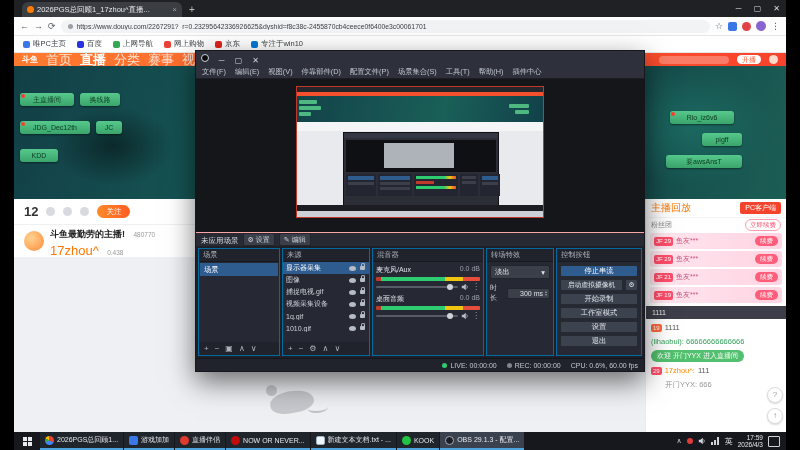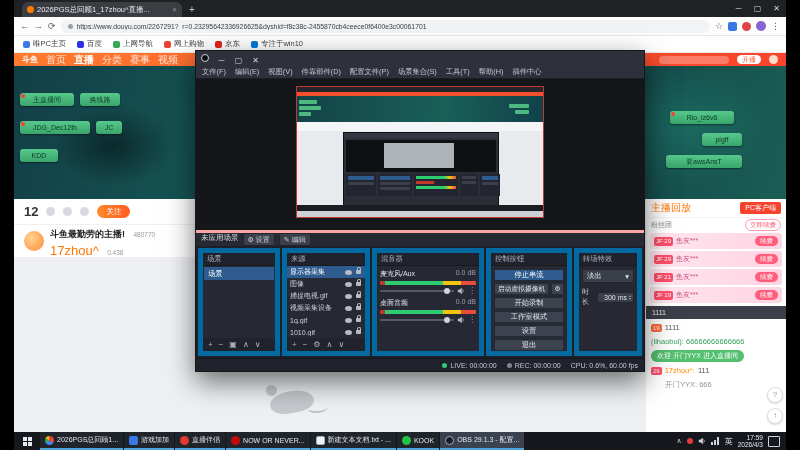--- a/index.html
+++ b/index.html
@@ -31,21 +31,21 @@
              display:flex;align-items:center;gap:11px;padding:0 9px;box-sizing:border-box;}
   .bm{display:flex;align-items:center;gap:3px;font-size:7.5px;color:#3c4043;}
   .bm-dot{width:7px;height:7px;border-radius:2px;}
   .f1{background:#3b78e7}.f2{background:#2932e1}.f3{background:#34a853}.f4{background:#ea4335}.f5{background:#e1251b}.f6{background:#0078d7}
 
   
   .page{position:absolute;top:53px;left:0;width:772px;height:379px;background:#eef0f3;overflow:hidden;}
   .dy-header{position:absolute;top:0;left:0;width:772px;height:13px;background:linear-gradient(90deg,#ff7a2f,#f8432c);
              display:flex;align-items:center;gap:8px;padding:0 8px;box-sizing:border-box;z-index:2;}
   .dy-logo{color:#fff;font-weight:bold;font-size:8px;}
-  .nav-item{color:#ffe3d6;font-size:10px;}
+  .nav-item{color:#ffe3d6;font-size:13px;}
   .nav-item.active{color:#fff;font-weight:bold;}
   .search-pill{width:70px;height:8px;background:rgba(255,255,255,.28);border-radius:4px;margin-left:auto;}
   .live-btn{font-size:7px;color:#ff4d23;background:#fff;border-radius:6px;padding:0 5px;height:9px;line-height:9px;}
   .hd-avatar{width:9px;height:9px;border-radius:50%;background:#ffd9c9;}
   .banner{position:absolute;top:13px;left:0;width:772px;height:133px;overflow:hidden;
           background:linear-gradient(105deg,#123f46,#175a57 35%,#0f3a41 60%,#1b5e55);}
   .blob1{position:absolute;left:40%;top:10%;width:180px;height:90px;border-radius:50%;background:radial-gradient(closest-side,rgba(255,214,90,.35),transparent);}
   .blob2{position:absolute;left:5%;top:30%;width:120px;height:80px;border-radius:50%;background:radial-gradient(closest-side,rgba(0,0,0,.45),transparent);}
   .blob3{position:absolute;right:2%;top:0;width:160px;height:120px;border-radius:50%;background:radial-gradient(closest-side,rgba(30,120,110,.6),transparent);}
   .pill{position:absolute;height:13px;background:linear-gradient(180deg,#57c98c,#3aa56b);border-radius:3px;color:#0c3a22;
@@ -115,26 +115,26 @@
   .sh-obs-t{height:5px;background:#343845;}
   .sh-obs-p{height:32px;background:#0f1013;margin:2px;position:relative;}
   .sh-obs-pi{position:absolute;left:38px;top:3px;width:70px;height:25px;background:#aeb3ba;}
   .sh-obs-d{display:flex;gap:2px;margin:0 2px;height:22px;}
   .sh-col{background:#232630;flex:none;position:relative;}
   .sh-blue{height:4px;background:#2f5c8f;margin:2px;}
   .sh-gray{height:3px;background:#3a3f49;margin:2px;}
   .sh-meter-g{height:3px;background:linear-gradient(90deg,#2ecc71 70%,#f1c40f 85%,#e74c3c);margin:2px;}
   .sh-meter-r{height:3px;background:#c0392b;margin:2px;width:40%;}
   .sh-task{position:absolute;bottom:0;left:0;right:0;height:6px;background:#1b1d22;}
-  .obs-alert{height:13px;background:#272a33;border-top:3px solid #fca5a5;display:flex;align-items:flex-start;gap:4px;padding:0 5px;flex:none;}
+  .obs-alert{height:13px;background:#272a33;border-top:1px solid #fca5a5;display:flex;align-items:flex-end;gap:4px;padding:0 5px;flex:none;}
   .alert-text{font-size:7.5px;color:#d6dae1;}
   .mini-btn{display:flex;align-items:center;gap:2px;background:#3a3f49;border:1px solid #22252c;border-radius:2px;
             font-size:7px;color:#cfd4da;padding:0 4px;height:11px;}
   .obs-docks{height:112px;display:flex;gap:2px;padding:2px;background:#1e2027;box-sizing:border-box;flex:none;}
-  .dock{background:#262933;border:5px solid #0369a1;display:flex;flex-direction:column;box-sizing:border-box;}
+  .dock{background:#262933;border:1px solid #0369a1;display:flex;flex-direction:column;box-sizing:border-box;}
   .dock-title{height:12px;background:#20232b;font-size:7.3px;color:#aeb4bf;line-height:12px;padding:0 4px;border-bottom:1px solid #181a20;flex:none;}
   .dock-body{flex:1;display:flex;flex-direction:column;overflow:hidden;}
   .scene-row{height:13px;background:#2f5c8f;color:#fff;font-size:7.3px;line-height:13px;padding:0 4px;margin:1px;}
   .dock-footer{margin-top:auto;height:13px;background:#20232b;display:flex;gap:6px;align-items:center;padding:0 5px;color:#aeb4bf;font-size:8px;flex:none;}
   .src-row{height:12px;display:flex;align-items:center;gap:3px;padding:0 3px;font-size:7px;color:#cdd2da;flex:none;}
   .src-row.selected{background:#2f5c8f;color:#fff;}
   .src-label{flex:1;overflow:hidden;white-space:nowrap;text-overflow:ellipsis;}
   .ic-eye{width:7px;height:5px;background:#b6bcc6;border-radius:50%;flex:none;}
   .ic-lock{width:5px;height:4px;background:#b6bcc6;border-radius:1px;position:relative;flex:none;margin:0 1px;}
   .ic-lock::before{content:"";position:absolute;left:0.5px;top:-3px;width:2.5px;height:2.5px;border:1px solid #b6bcc6;border-bottom:none;border-radius:2px 2px 0 0;}
@@ -534,52 +534,52 @@
                 <svg width="8" height="8" viewBox="0 0 10 10">
                     <path d="M1 3.5h2L6 1v8L3 6.5H1z" fill="#b6bcc6"></path>
                     <path d="M7 3c1 .8 1 3.2 0 4" stroke="#b6bcc6" fill="none" stroke-width="1"></path>
                   </svg>
                 <span class="mx-dots">⋮</span>
               </div>
             </div>
           </div>
         </div>
 
-        <div class="dock" style="width:86px;">
-          <div class="dock-title">控制按钮</div>
-          <div class="dock-body ctl-body">
-            <div class="ctl-btn primary">停止串流</div>
-            <div class="vcam-row">
-              <div class="ctl-btn">启动虚拟摄像机</div>
-              <div class="ctl-btn gear-btn">⚙</div>
-            </div>
-            <div class="ctl-btn">开始录制</div>
-            <div class="ctl-btn">工作室模式</div>
-            <div class="ctl-btn">设置</div>
-            <div class="ctl-btn">退出</div>
-          </div>
-        </div>
-
         <div class="dock" style="width:68px;">
           <div class="dock-title">转场特效</div>
           <div class="dock-body tr-body">
             <div class="tr-select">
               <span>淡出</span>
               <span>▾</span>
             </div>
             <div class="tr-dur">
               <span>时长</span>
               <div class="tr-spin">
                 <span class="val">300 ms</span>
                 <span class="spin-arrows">
                     <span>▴</span>
                     <span>▾</span>
                   </span>
               </div>
             </div>
+          </div>
+        </div>
+
+        <div class="dock" style="width:86px;">
+          <div class="dock-title">控制按钮</div>
+          <div class="dock-body ctl-body">
+            <div class="ctl-btn primary">停止串流</div>
+            <div class="vcam-row">
+              <div class="ctl-btn">启动虚拟摄像机</div>
+              <div class="ctl-btn gear-btn">⚙</div>
+            </div>
+            <div class="ctl-btn">开始录制</div>
+            <div class="ctl-btn">工作室模式</div>
+            <div class="ctl-btn">设置</div>
+            <div class="ctl-btn">退出</div>
           </div>
         </div>
       </div>
 
       <div class="obs-status">
         <span class="status-item">
             <span class="dot live"></span>
             <span>LIVE: 00:00:00</span>
           </span>
         <span class="status-item">

